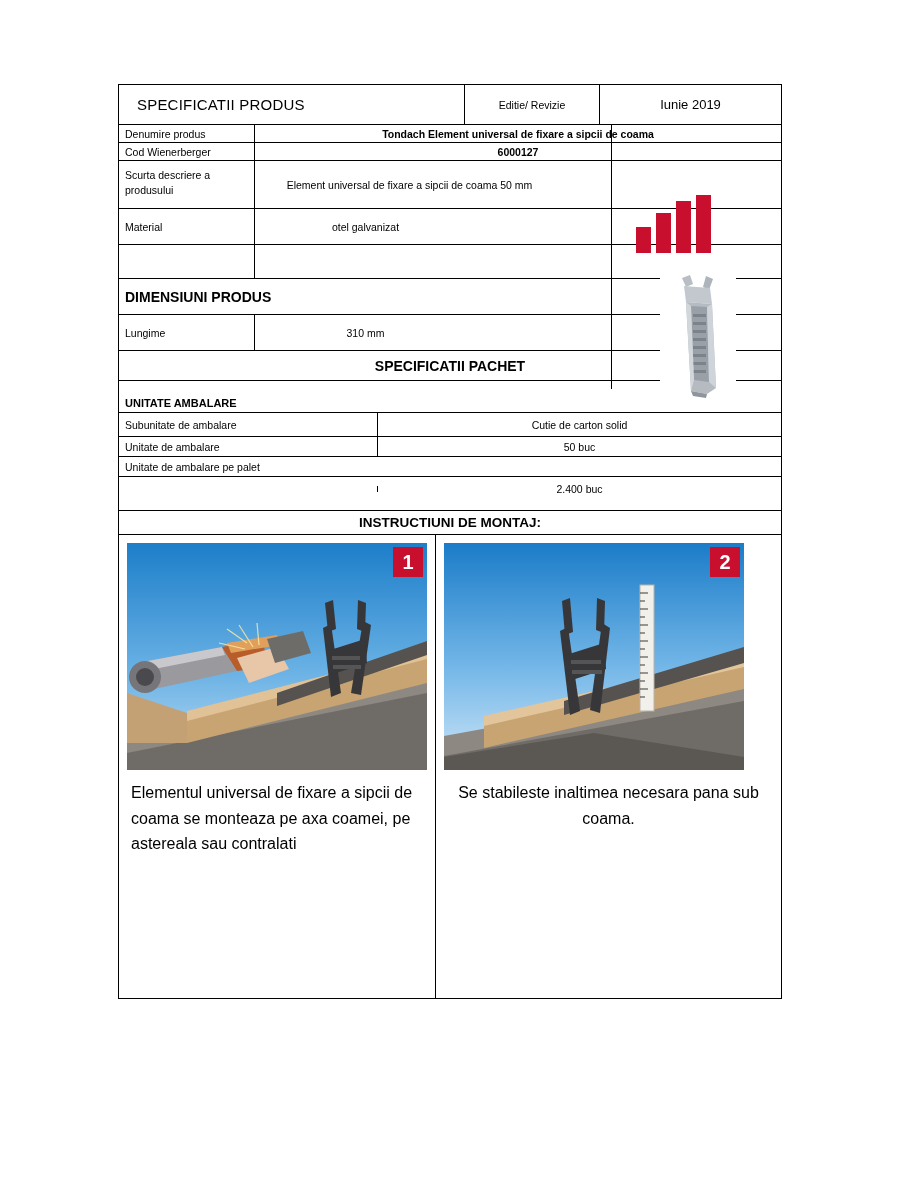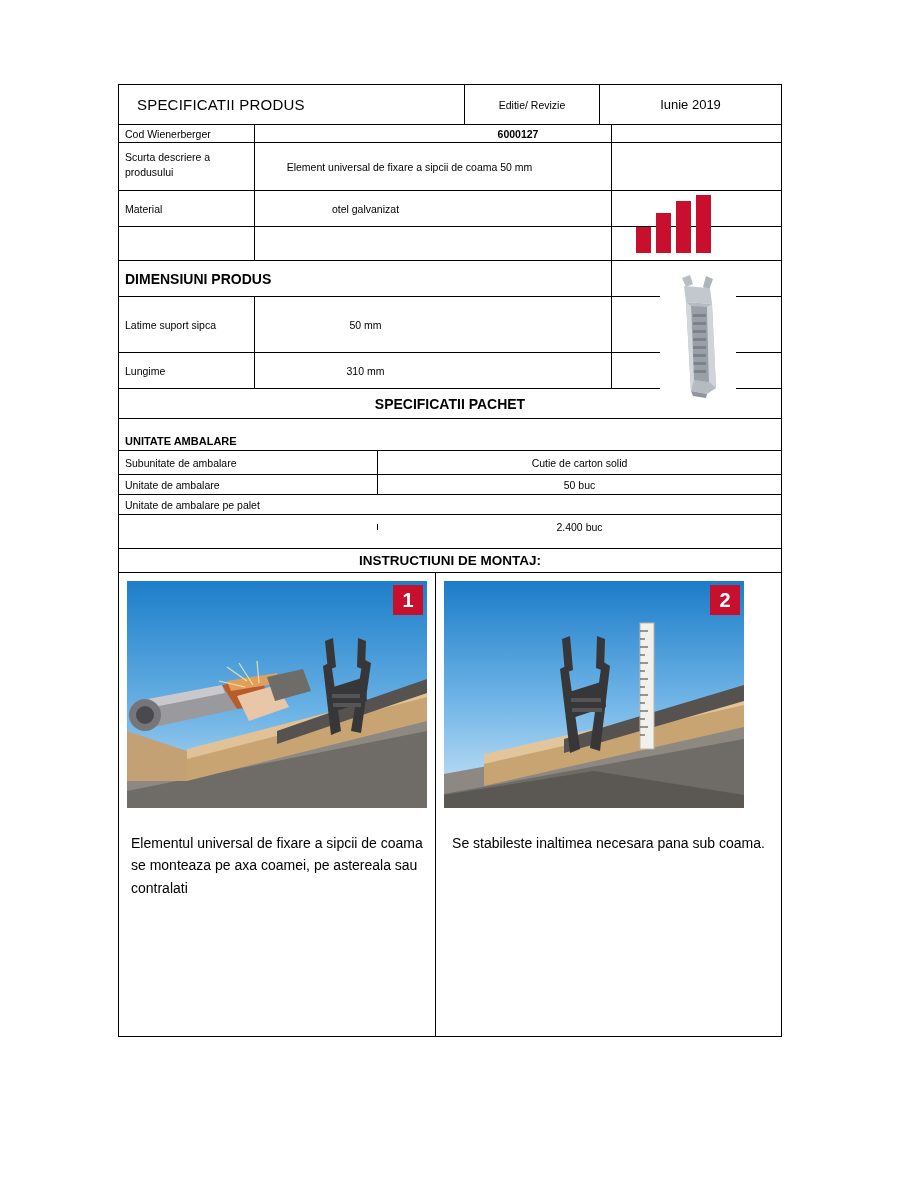--- a/index.html
+++ b/index.html
@@ -155,39 +155,43 @@
     height: 30px;
     background: #c8102e;
     color: #fff;
     font-size: 20px;
     font-weight: bold;
     display: flex;
     align-items: center;
     justify-content: center;
   }
   .cap {
-    font-size: 14px;
+    font-size: 16px;
     line-height: 1.6;
-    padding: 24px 4px 0 4px;
+    padding: 10px 4px 0 4px;
     color: #000;
   }
   .cap.center { text-align: center; }
 </style>
 </head>
 <body>
 
 <div class="page">
   <div class="sheet">
 
     <div class="row hdr">
       <div class="cell c1">SPECIFICATII PRODUS</div>
       <div class="cell c2 bl">Editie/ Revizie</div>
       <div class="cell c3 bl">Iunie 2019</div>
     </div>
 
+    <div class="row r-denumire">
+      <div class="cell c1">Denumire produs</div>
+      <div class="cell c2 bl">Tondach Element universal de fixare a sipcii de coama</div>
+    </div>
 
     <div class="row r-cod">
       <div class="cell c1">Cod Wienerberger</div>
       <div class="cell c2 bl">6000127</div>
     </div>
 
     <div class="row r-desc">
       <div class="cell c1">
         <span>Scurta descriere a</span><br>
         <span>produsului</span>
@@ -202,24 +206,20 @@
 
     <div class="row r-blank">
       <div class="cell c1"></div>
       <div class="cell c2 bl"></div>
     </div>
 
     <div class="row r-dim">
       <div class="cell c1">DIMENSIUNI PRODUS</div>
     </div>
 
-    <div class="row r-latime">
-      <div class="cell c1">Latime suport sipca</div>
-      <div class="cell c2 bl">50 mm</div>
-    </div>
 
     <div class="row r-lungime">
       <div class="cell c1">Lungime</div>
       <div class="cell c2 bl">310 mm</div>
     </div>
 
     <div class="right-col">
       <div class="logo-wrap">
         <div class="logo-bar" style="left:0px;  height:26px;"></div>
         <div class="logo-bar" style="left:20px; height:40px;"></div>

